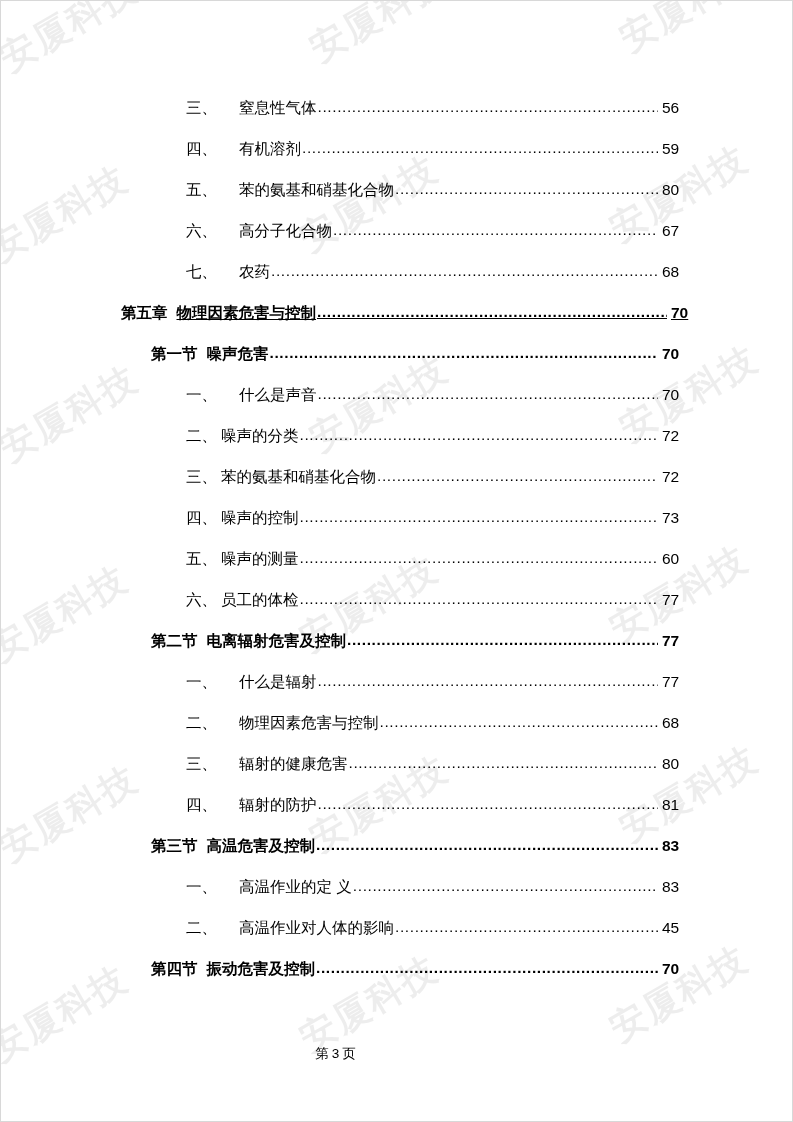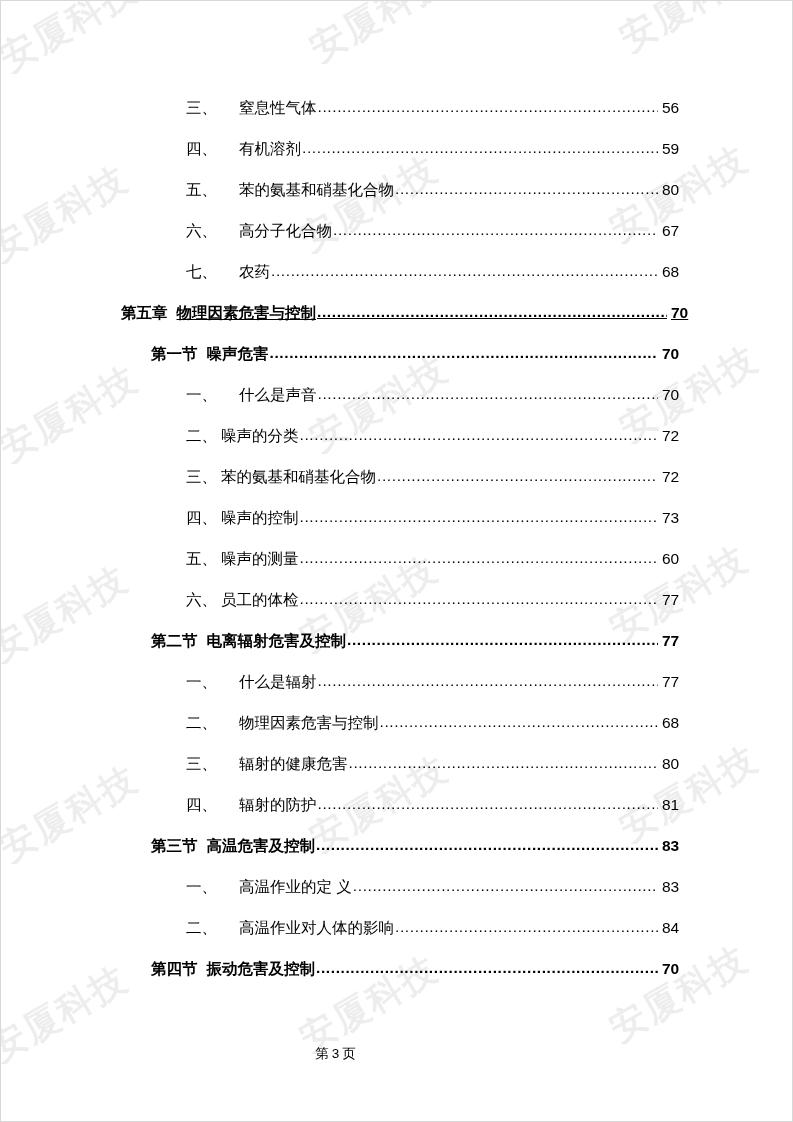--- a/index.html
+++ b/index.html
@@ -241,21 +241,21 @@
         <span class="pageno">83</span>
       </div>
       <div class="toc-row lvl-item">
         <span class="label"><span class="num-sep">一、</span><span class="gap-wide"></span><span>高温作业的定 义</span></span>
         <span class="dots">........................................................................................................................</span>
         <span class="pageno">83</span>
       </div>
       <div class="toc-row lvl-item">
         <span class="label"><span class="num-sep">二、</span><span class="gap-wide"></span><span>高温作业对人体的影响</span></span>
         <span class="dots">........................................................................................................................</span>
-        <span class="pageno">84</span>
+        <span class="pageno">45</span>
       </div>
       <div class="toc-row lvl-section">
         <span class="label"><span class="num-sep">第四节</span><span class="gap-mid"></span><span>振动危害及控制</span></span>
         <span class="dots">........................................................................................................................</span>
         <span class="pageno">70</span>
       </div>
     </div>
 
   <div class="footer">
     <span>第</span><span class="pnum">3</span><span>页</span>

